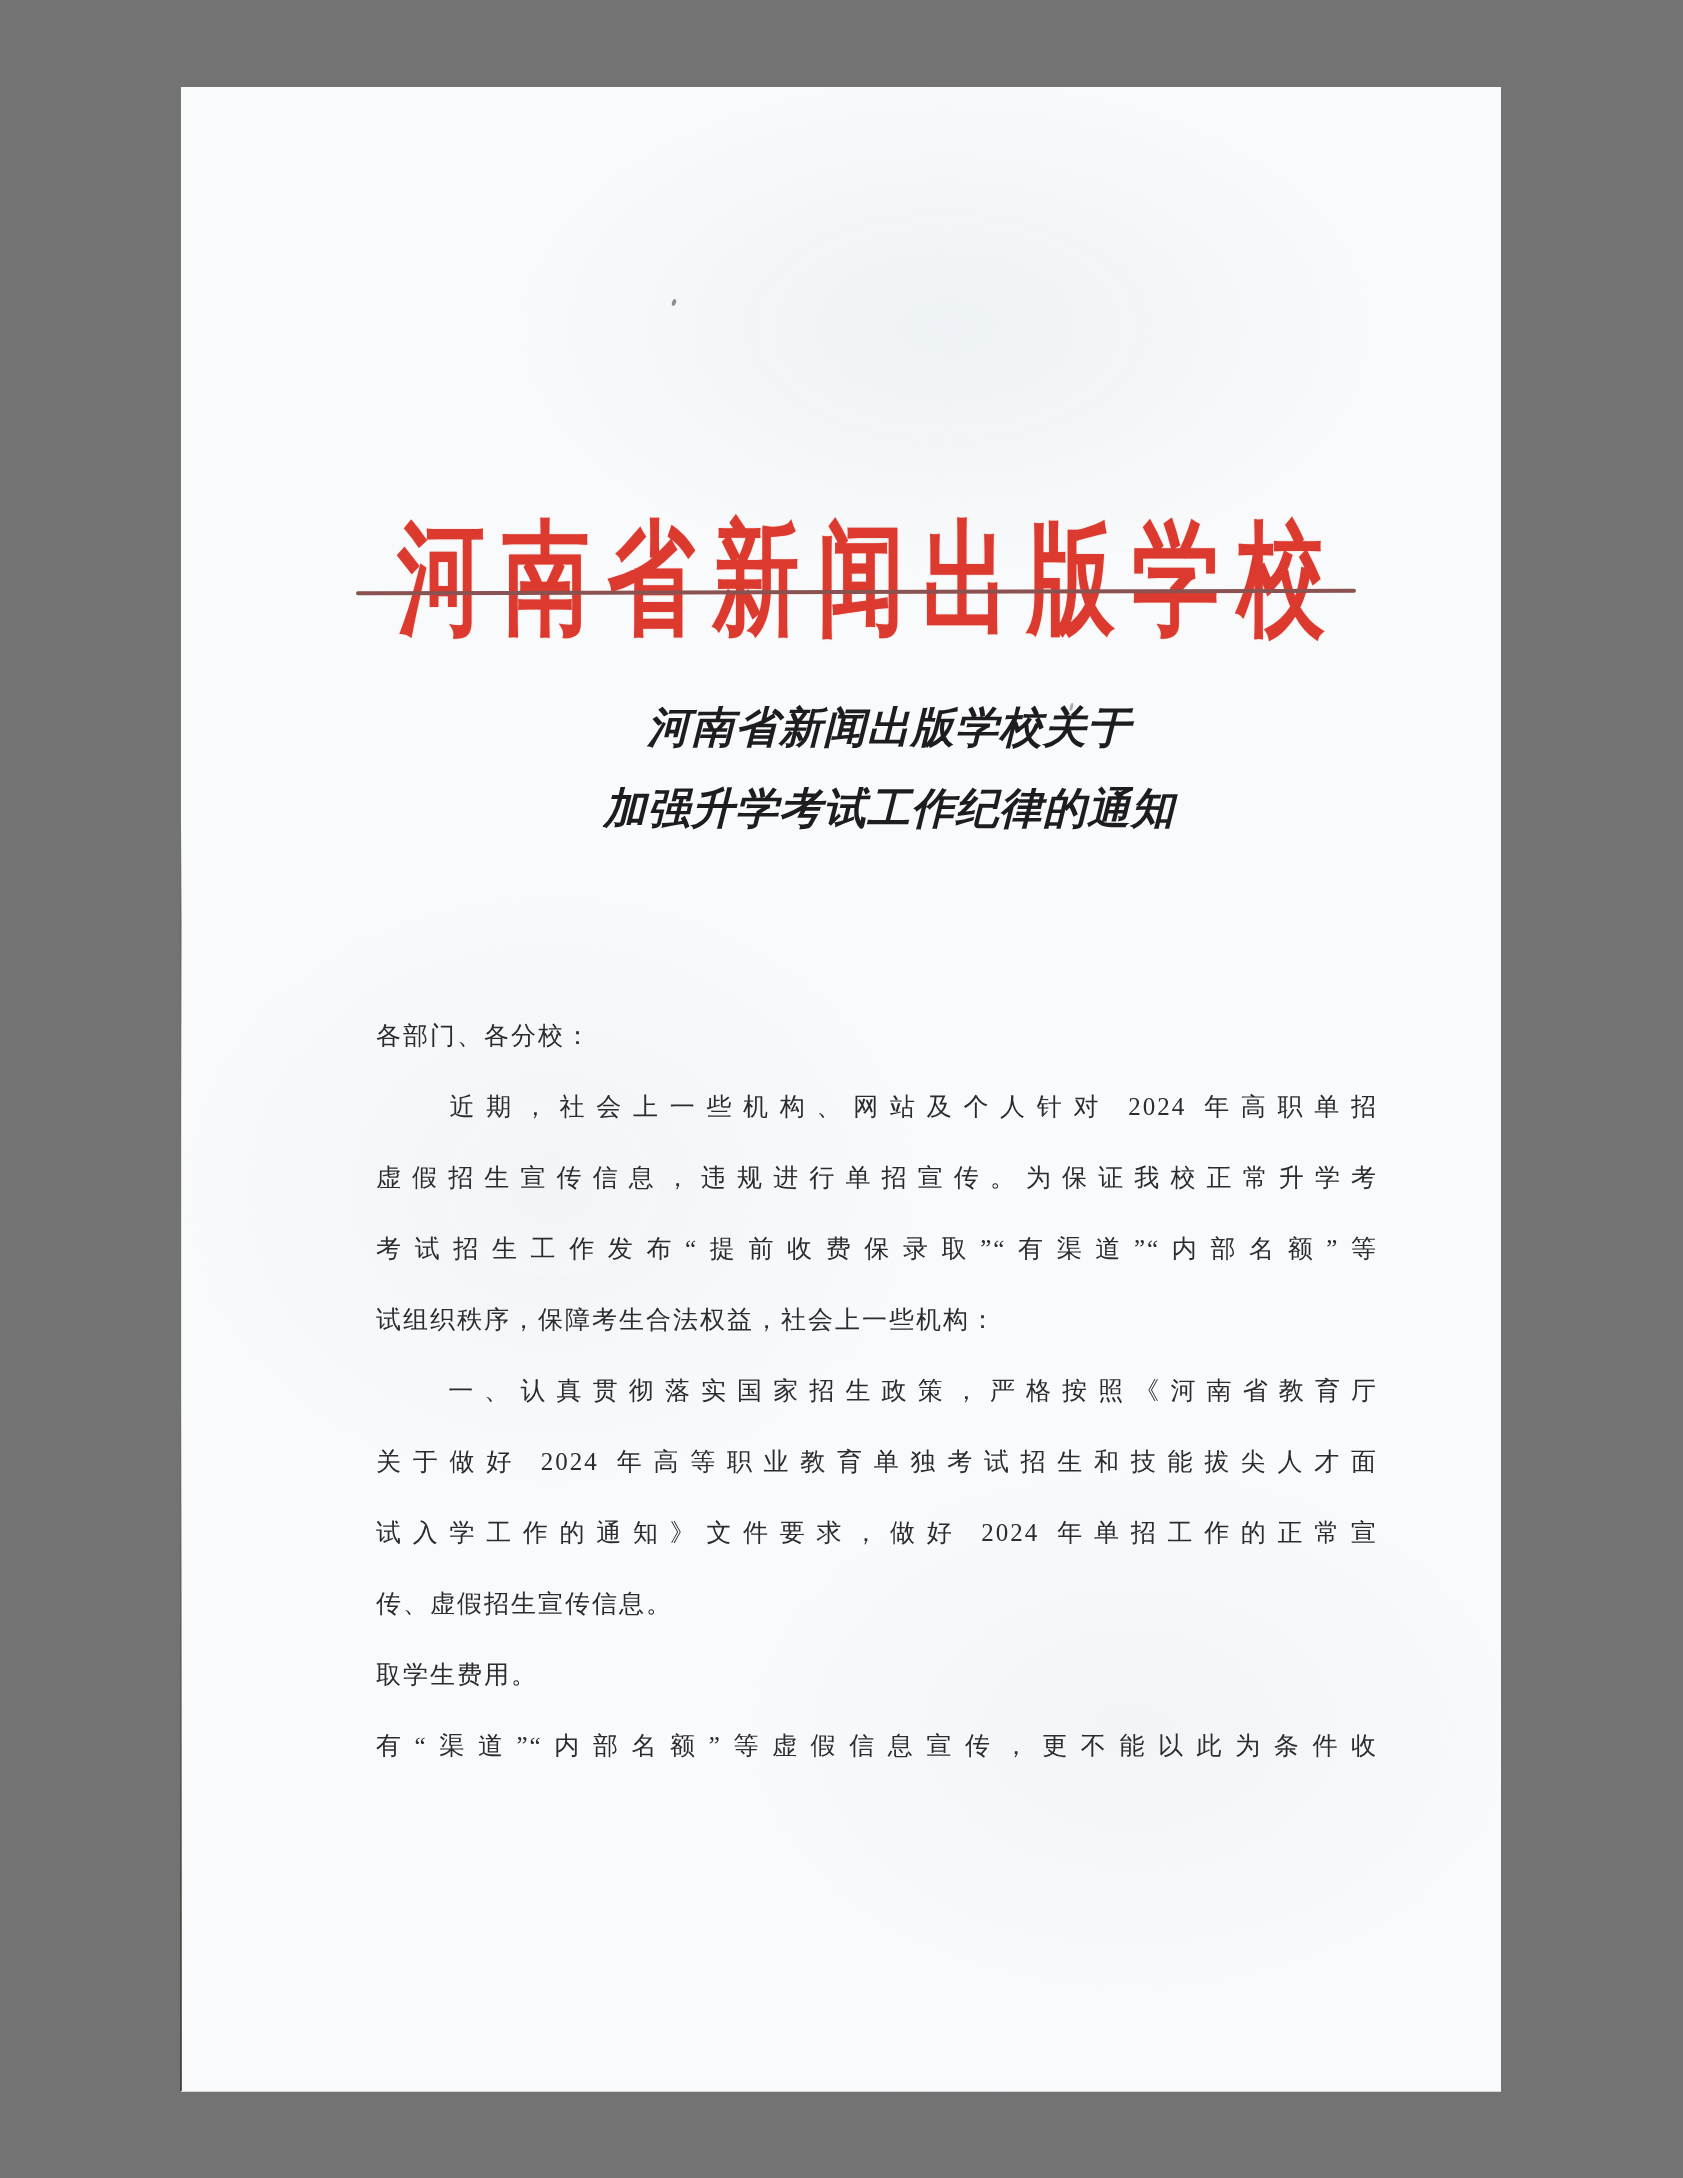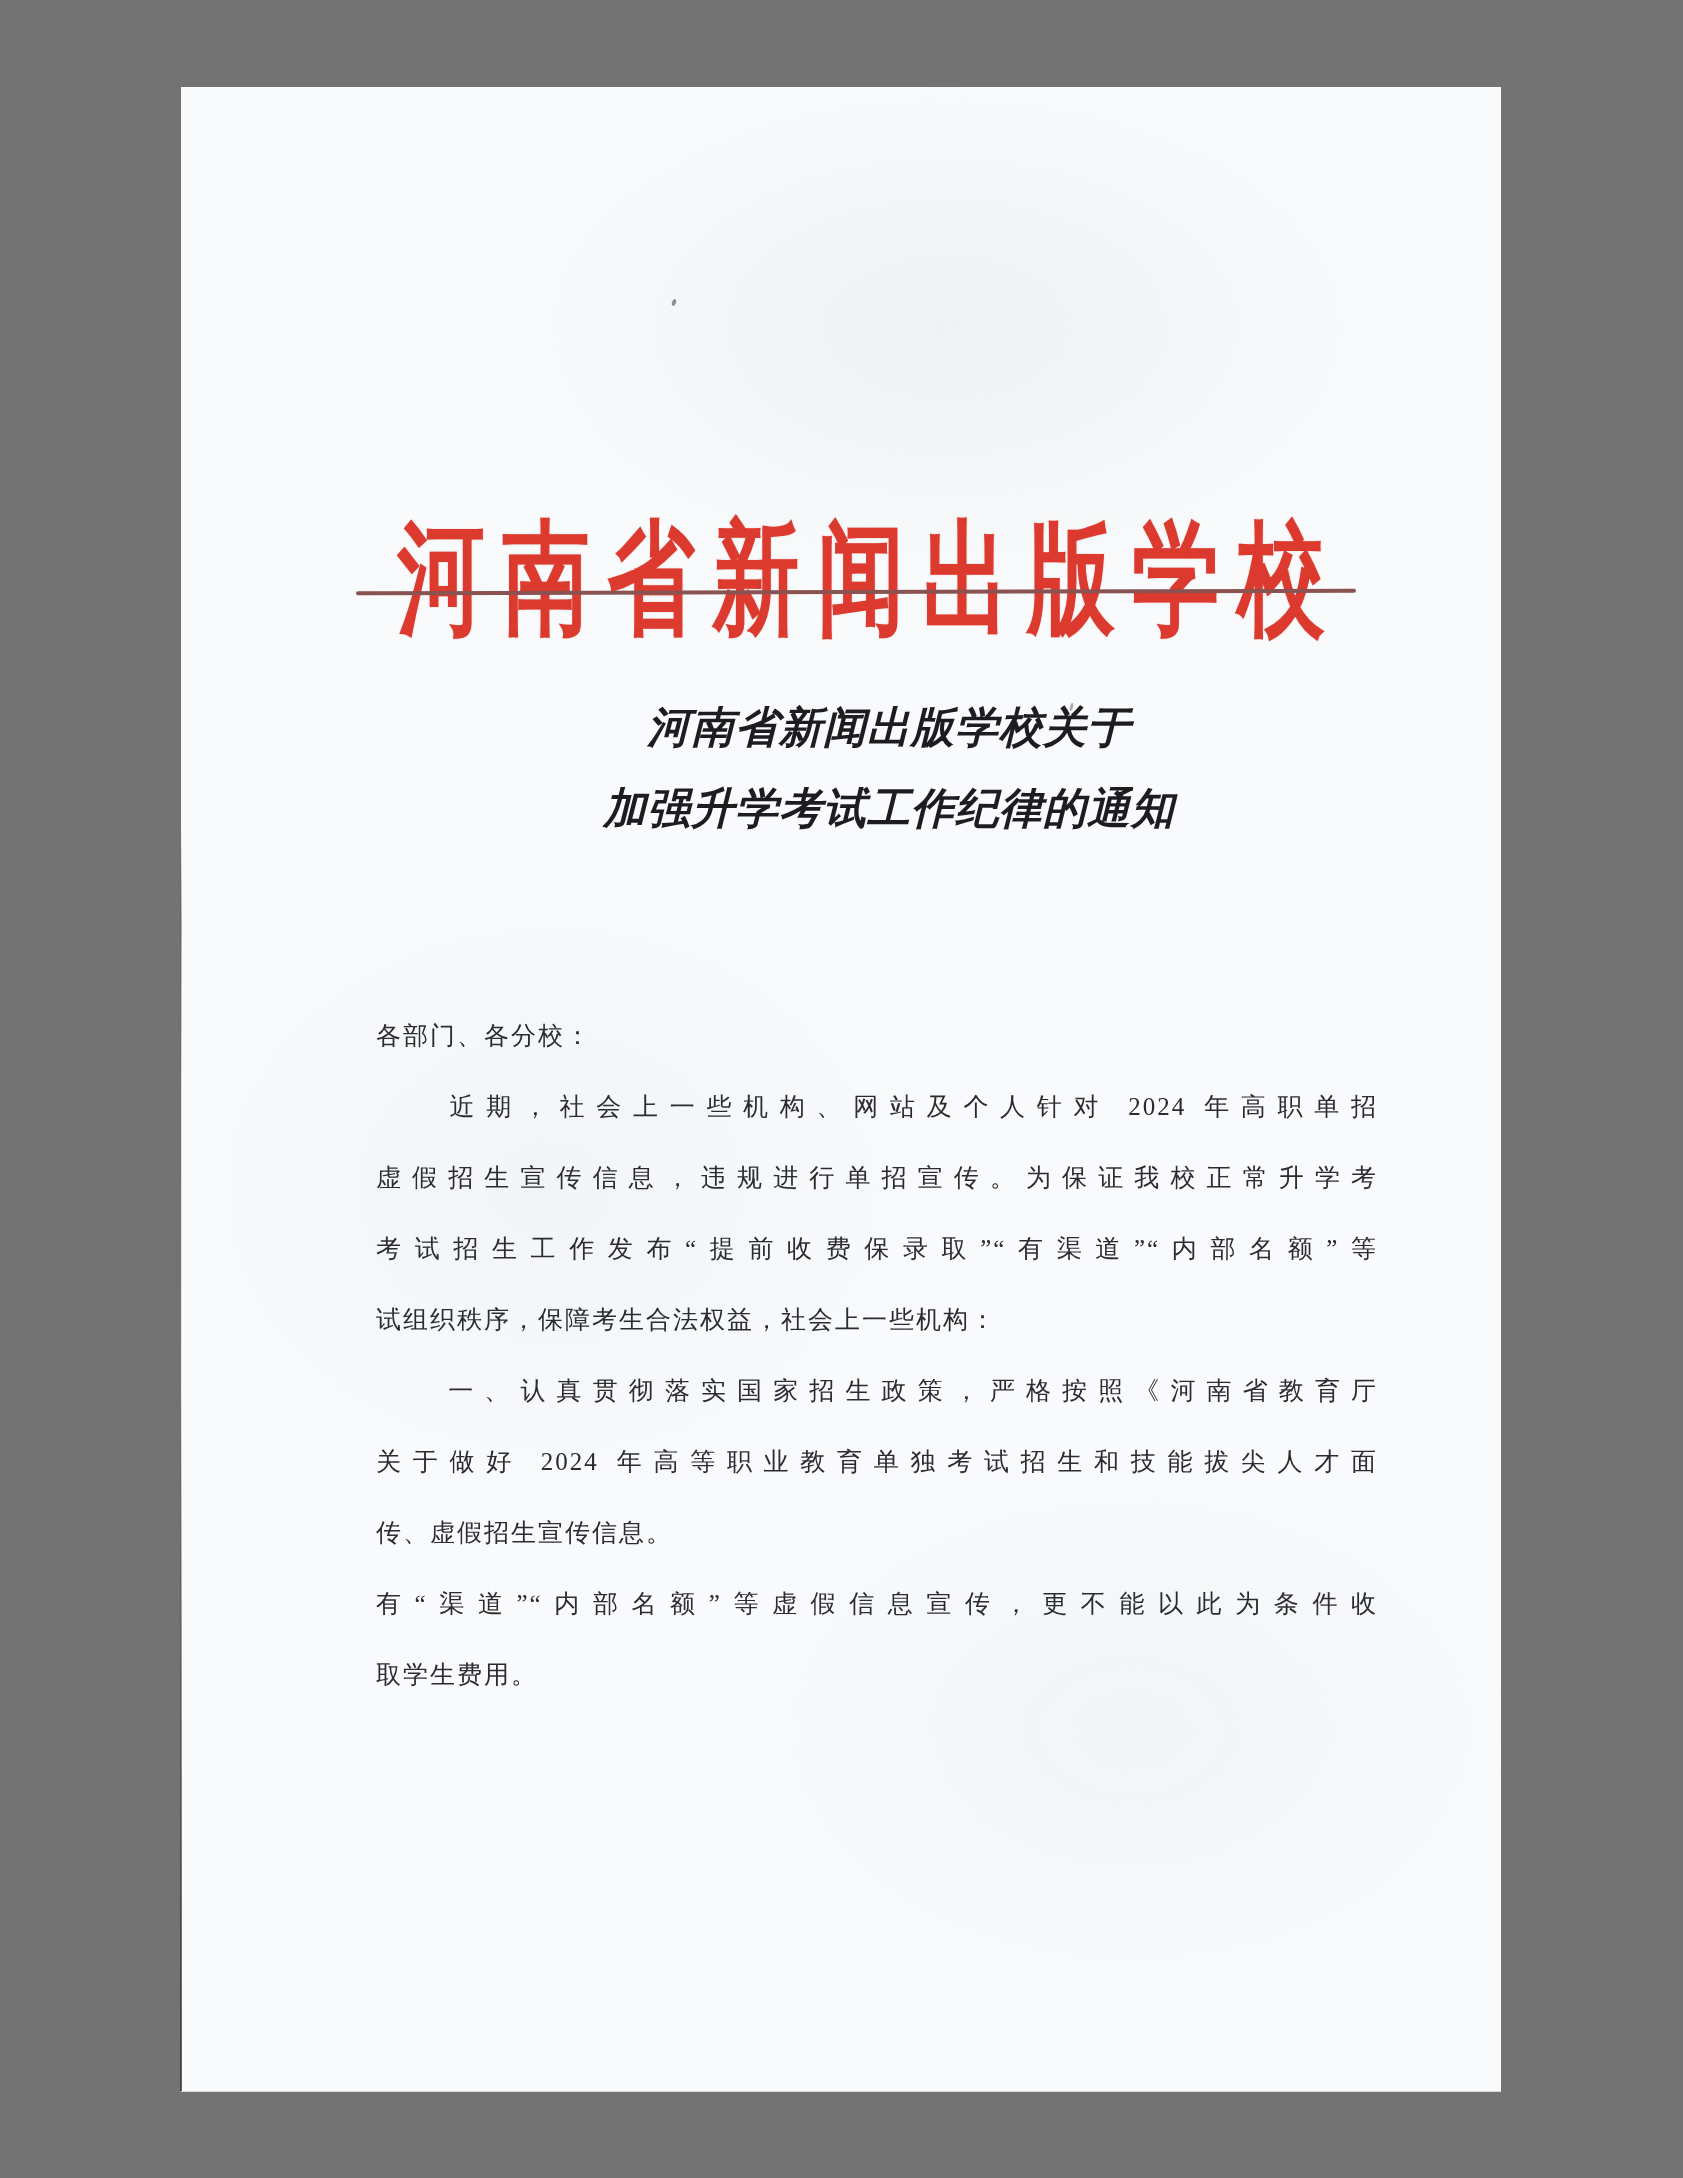--- a/index.html
+++ b/index.html
@@ -94,22 +94,23 @@
     </div>
 
     <div class="body-block">
       <div class="line">各部门、各分校：</div>
       <div class="line fill">　　近期，社会上一些机构、网站及个人针对 2024 年高职单招</div>
       <div class="line fill">虚假招生宣传信息，违规进行单招宣传。为保证我校正常升学考</div>
       <div class="line fill">考试招生工作发布“提前收费保录取”“有渠道”“内部名额”等</div>
       <div class="line">试组织秩序，保障考生合法权益，社会上一些机构：</div>
       <div class="line fill">　　一、认真贯彻落实国家招生政策，严格按照《河南省教育厅</div>
       <div class="line fill">关于做好 2024 年高等职业教育单独考试招生和技能拔尖人才面</div>
+      <div class="line fill">试入学工作的通知》文件要求，做好 2024 年单招工作的正常宣</div>
       <div class="line">传、虚假招生宣传信息。</div>
+      <div class="line">取学生费用。</div>
       <div class="line fill">有“渠道”“内部名额”等虚假信息宣传，更不能以此为条件收</div>
-      <div class="line">取学生费用。</div>
     </div>
 
     <div class="speck speck1"></div>
     <div class="speck speck2"></div>
   </div>
 </div>
 
 
 </body></html>

